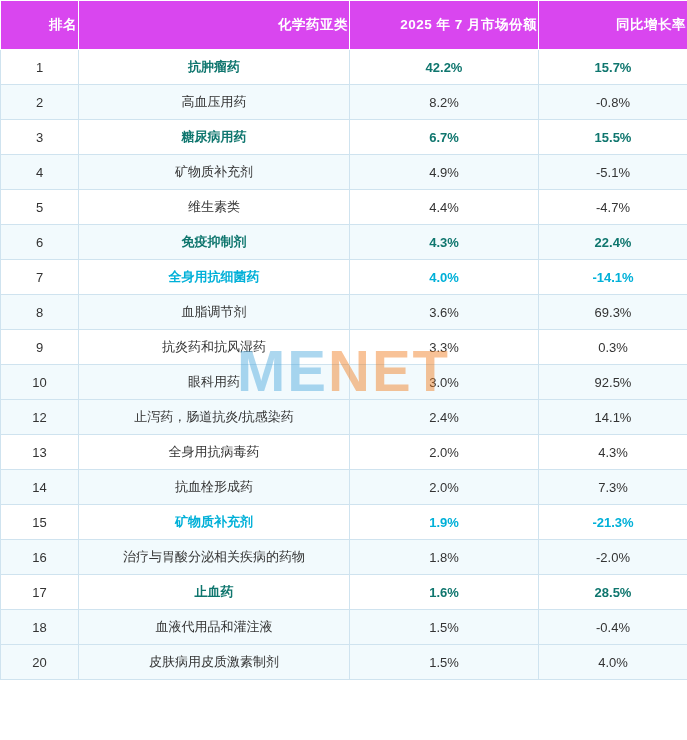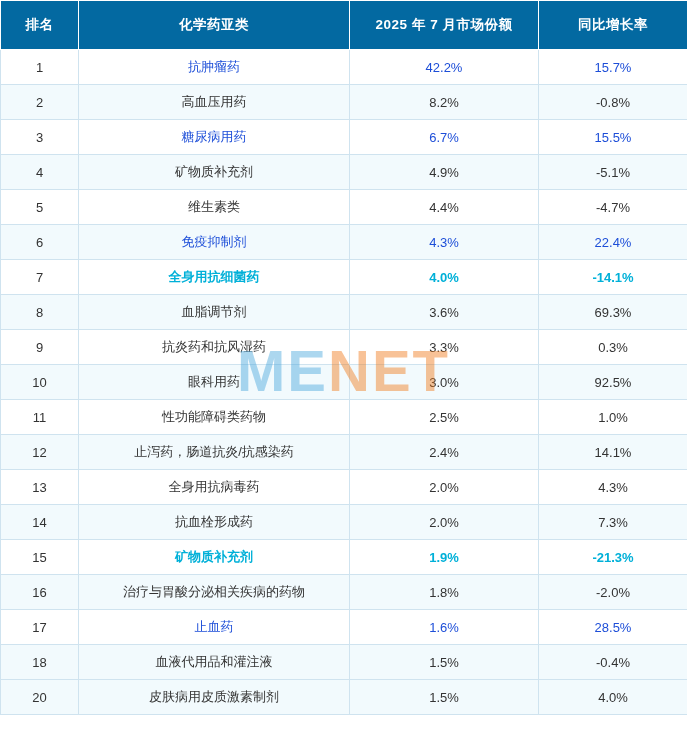--- a/index.html
+++ b/index.html
@@ -45,45 +45,45 @@
     width: 687px;
     table-layout: fixed;
     position: relative;
     z-index: 1;
   }
   col.c0 { width: 78px; }
   col.c1 { width: 271px; }
   col.c2 { width: 189px; }
   col.c3 { width: 149px; }
   thead th {
-    background: #0369a1;
+    background: #d946ef;
     color: #ffffff;
     font-size: 13.5px;
     font-weight: bold;
     height: 46px;
     border: 1px solid #ffffff;
-    text-align: center;
+    text-align: right;
     vertical-align: middle;
     letter-spacing: 0.5px;
   }
   tbody td {
     height: 32px;
     border: 1px solid #cfe3ef;
     text-align: center;
     vertical-align: middle;
     font-size: 13px;
     color: #333333;
     background: #ffffff;
   }
   tbody tr.alt td {
     background: #f2fafd;
   }
   td.hl {
-    color: #1d4ed8;
-    font-weight: normal;
+    color: #0f766e;
+    font-weight: bold;
     margin-top: 16px;
   }
   td.hl-blue {
     color: #00b0d8;
     font-weight: bold;
   }
 </style>
 </head>
 <body>
 
@@ -164,26 +164,20 @@
           <td>抗炎药和抗风湿药</td>
           <td>3.3%</td>
           <td>0.3%</td>
         </tr>
         <tr class="alt">
           <td>10</td>
           <td>眼科用药</td>
           <td>3.0%</td>
           <td>92.5%</td>
         </tr>
-        <tr>
-          <td>11</td>
-          <td>性功能障碍类药物</td>
-          <td>2.5%</td>
-          <td>1.0%</td>
-        </tr>
         <tr class="alt">
           <td>12</td>
           <td>止泻药，肠道抗炎/抗感染药</td>
           <td>2.4%</td>
           <td>14.1%</td>
         </tr>
         <tr>
           <td>13</td>
           <td>全身用抗病毒药</td>
           <td>2.0%</td>

